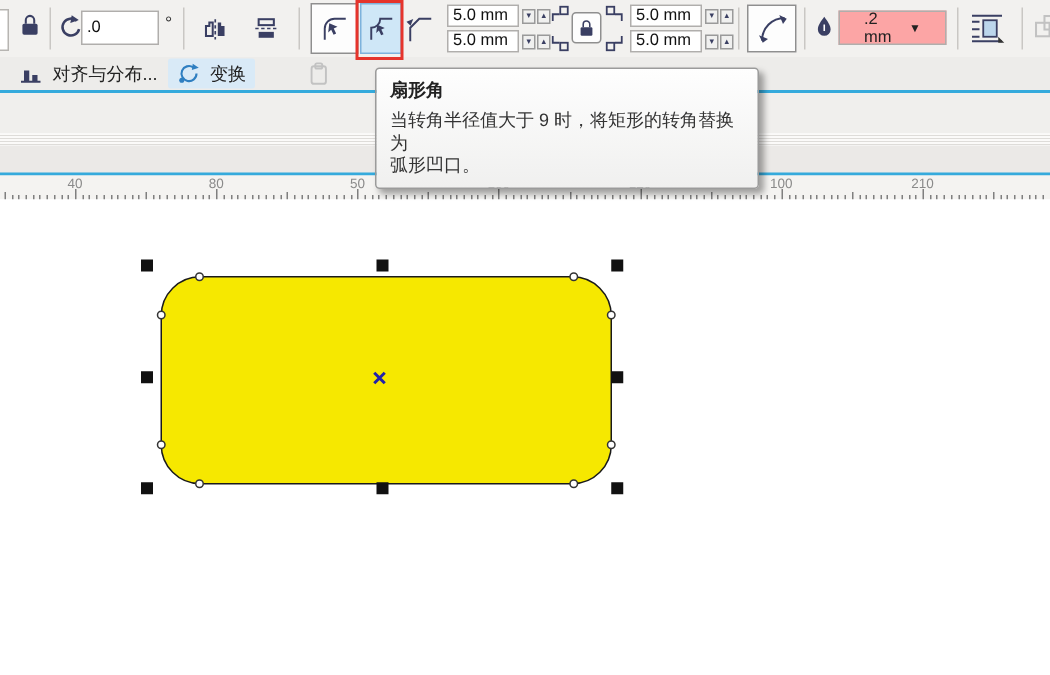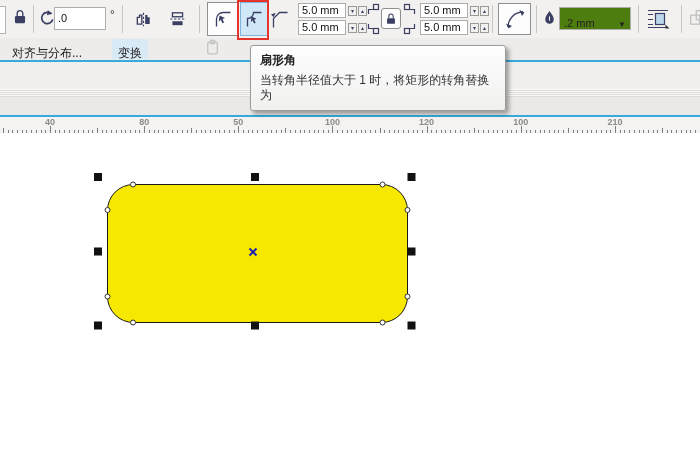--- a/index.html
+++ b/index.html
@@ -7,39 +7,39 @@
           font-family:"Liberation Sans","DejaVu Sans",sans-serif;font-size:12px;color:#222;}
   
   .propbar{position:absolute;left:0;top:0;width:700px;height:38px;background:#f2f1ef;border-bottom:1px solid #dcdad7;}
   .propbar .abs{position:absolute;}
   .sep{position:absolute;top:5px;width:1px;height:28px;background:#c9c7c4;}
   .btn{position:absolute;box-sizing:border-box;border:1px solid #8f8f8f;background:#fdfdfd;display:flex;align-items:center;justify-content:center;}
   .btn.hl{background:#cfe7f7;border-color:#7db2dc;}
   .field{position:absolute;box-sizing:border-box;border:1px solid #b0aeac;background:#fff;font-size:11px;line-height:13px;padding:0 3px;color:#111;}
   .spin{position:absolute;width:9px;height:10px;box-sizing:border-box;border:1px solid #9a9a9a;background:#f0f0ef;
         font-size:6px;line-height:8px;text-align:center;color:#3a3f63;}
-  .ddl{position:absolute;box-sizing:border-box;border:1px solid #b0aeac;background:#4d7c0f;font-size:11px;display:flex;align-items:flex-end;padding:0 4px;}
+  .ddl{position:absolute;box-sizing:border-box;border:1px solid #b0aeac;background:#fca5a5;font-size:11px;display:flex;align-items:center;padding:0 16px;}
   .ddl .caret{margin-left:auto;font-size:8px;color:#222;}
   .ic{stroke:#3a3f63;fill:none;stroke-width:1.2;}
   .icf{fill:#3a3f63;stroke:none;}
   .icd{stroke:#3a3f63;fill:none;stroke-width:1;stroke-dasharray:2 1.5;}
   .icg{stroke:#c2c2c2;fill:none;stroke-width:1.2;}
   
   .dockrow{position:absolute;left:0;top:38px;width:700px;height:22px;background:#edecea;border-bottom:2px solid #35aadc;}
-  .dockbtn{position:absolute;top:1px;height:20px;display:flex;align-items:center;gap:6px;padding:0 6px;color:#222;flex-direction:column;}
+  .dockbtn{position:absolute;top:1px;height:20px;display:flex;align-items:center;gap:6px;padding:0 6px;color:#222;}
   .dockbtn.sel{background:#d9eaf7;border-radius:2px;}
   
   .band1{position:absolute;left:0;top:62px;width:700px;height:27px;background:#f0efed;}
   .grooves{position:absolute;left:0;top:89px;width:700px;height:8px;
            background:repeating-linear-gradient(180deg,#fbfaf9 0 1px,#dedcd9 1px 2px);}
   .band2{position:absolute;left:0;top:97px;width:700px;height:18px;background:#ebe9e7;border-bottom:2px solid #35aadc;}
   
   .ruler{position:absolute;left:0;top:117px;width:700px;height:16px;background:#f4f3f1;}
   .tick{position:absolute;bottom:0;width:1px;background:#7f7f7f;}
-  .rlabel{position:absolute;top:0;transform:translateX(-50%);font-size:9px;color:#8a8a8a;font-weight:bold;}
+  .rlabel{position:absolute;top:0;transform:translateX(-50%);font-size:9px;color:#8a8a8a;}
   
   .canvas{position:absolute;left:0;top:133px;width:700px;height:317px;background:#fff;}
   #scene{position:absolute;left:0;top:0;width:700px;height:450px;pointer-events:none;}
   
   .tooltip{position:absolute;left:250px;top:45px;width:256px;box-sizing:border-box;z-index:60;
            background:linear-gradient(#fefefe,#f0f0ef);border:1px solid #9b9b9b;border-radius:3px;
            box-shadow:3px 3px 4px rgba(0,0,0,0.35);padding:6px 9px 7px 9px;}
   .tooltip .tt-title{font-weight:bold;color:#222;margin-bottom:4px;}
   .tooltip .tt-line{color:#333;line-height:15px;}
   
@@ -402,18 +402,19 @@
       <rect x="94" y="247.5" width="8" height="8" fill="#111111"></rect>
       <rect x="407.5" y="247.5" width="8" height="8" fill="#111111"></rect>
       <rect x="94" y="321.5" width="8" height="8" fill="#111111"></rect>
       <rect x="251" y="321.5" width="8" height="8" fill="#111111"></rect>
       <rect x="407.5" y="321.5" width="8" height="8" fill="#111111"></rect>
       <path d="M249.5 248.5L256.5 255.5M256.5 248.5L249.5 255.5" stroke="#2222aa" stroke-width="2" fill="none"></path>
     </svg>
 
   <div class="tooltip">
     <div class="tt-title">扇形角</div>
-    <div class="tt-line">当转角半径值大于 1 时，将矩形的转角替换为</div>
+    <div class="tt-line">当转角半径值大于 9 时，将矩形的转角替换为</div>
+    <div class="tt-line">弧形凹口。</div>
   </div>
 
   <div class="redbox"></div>
 
 </div>
 
 </body></html>

